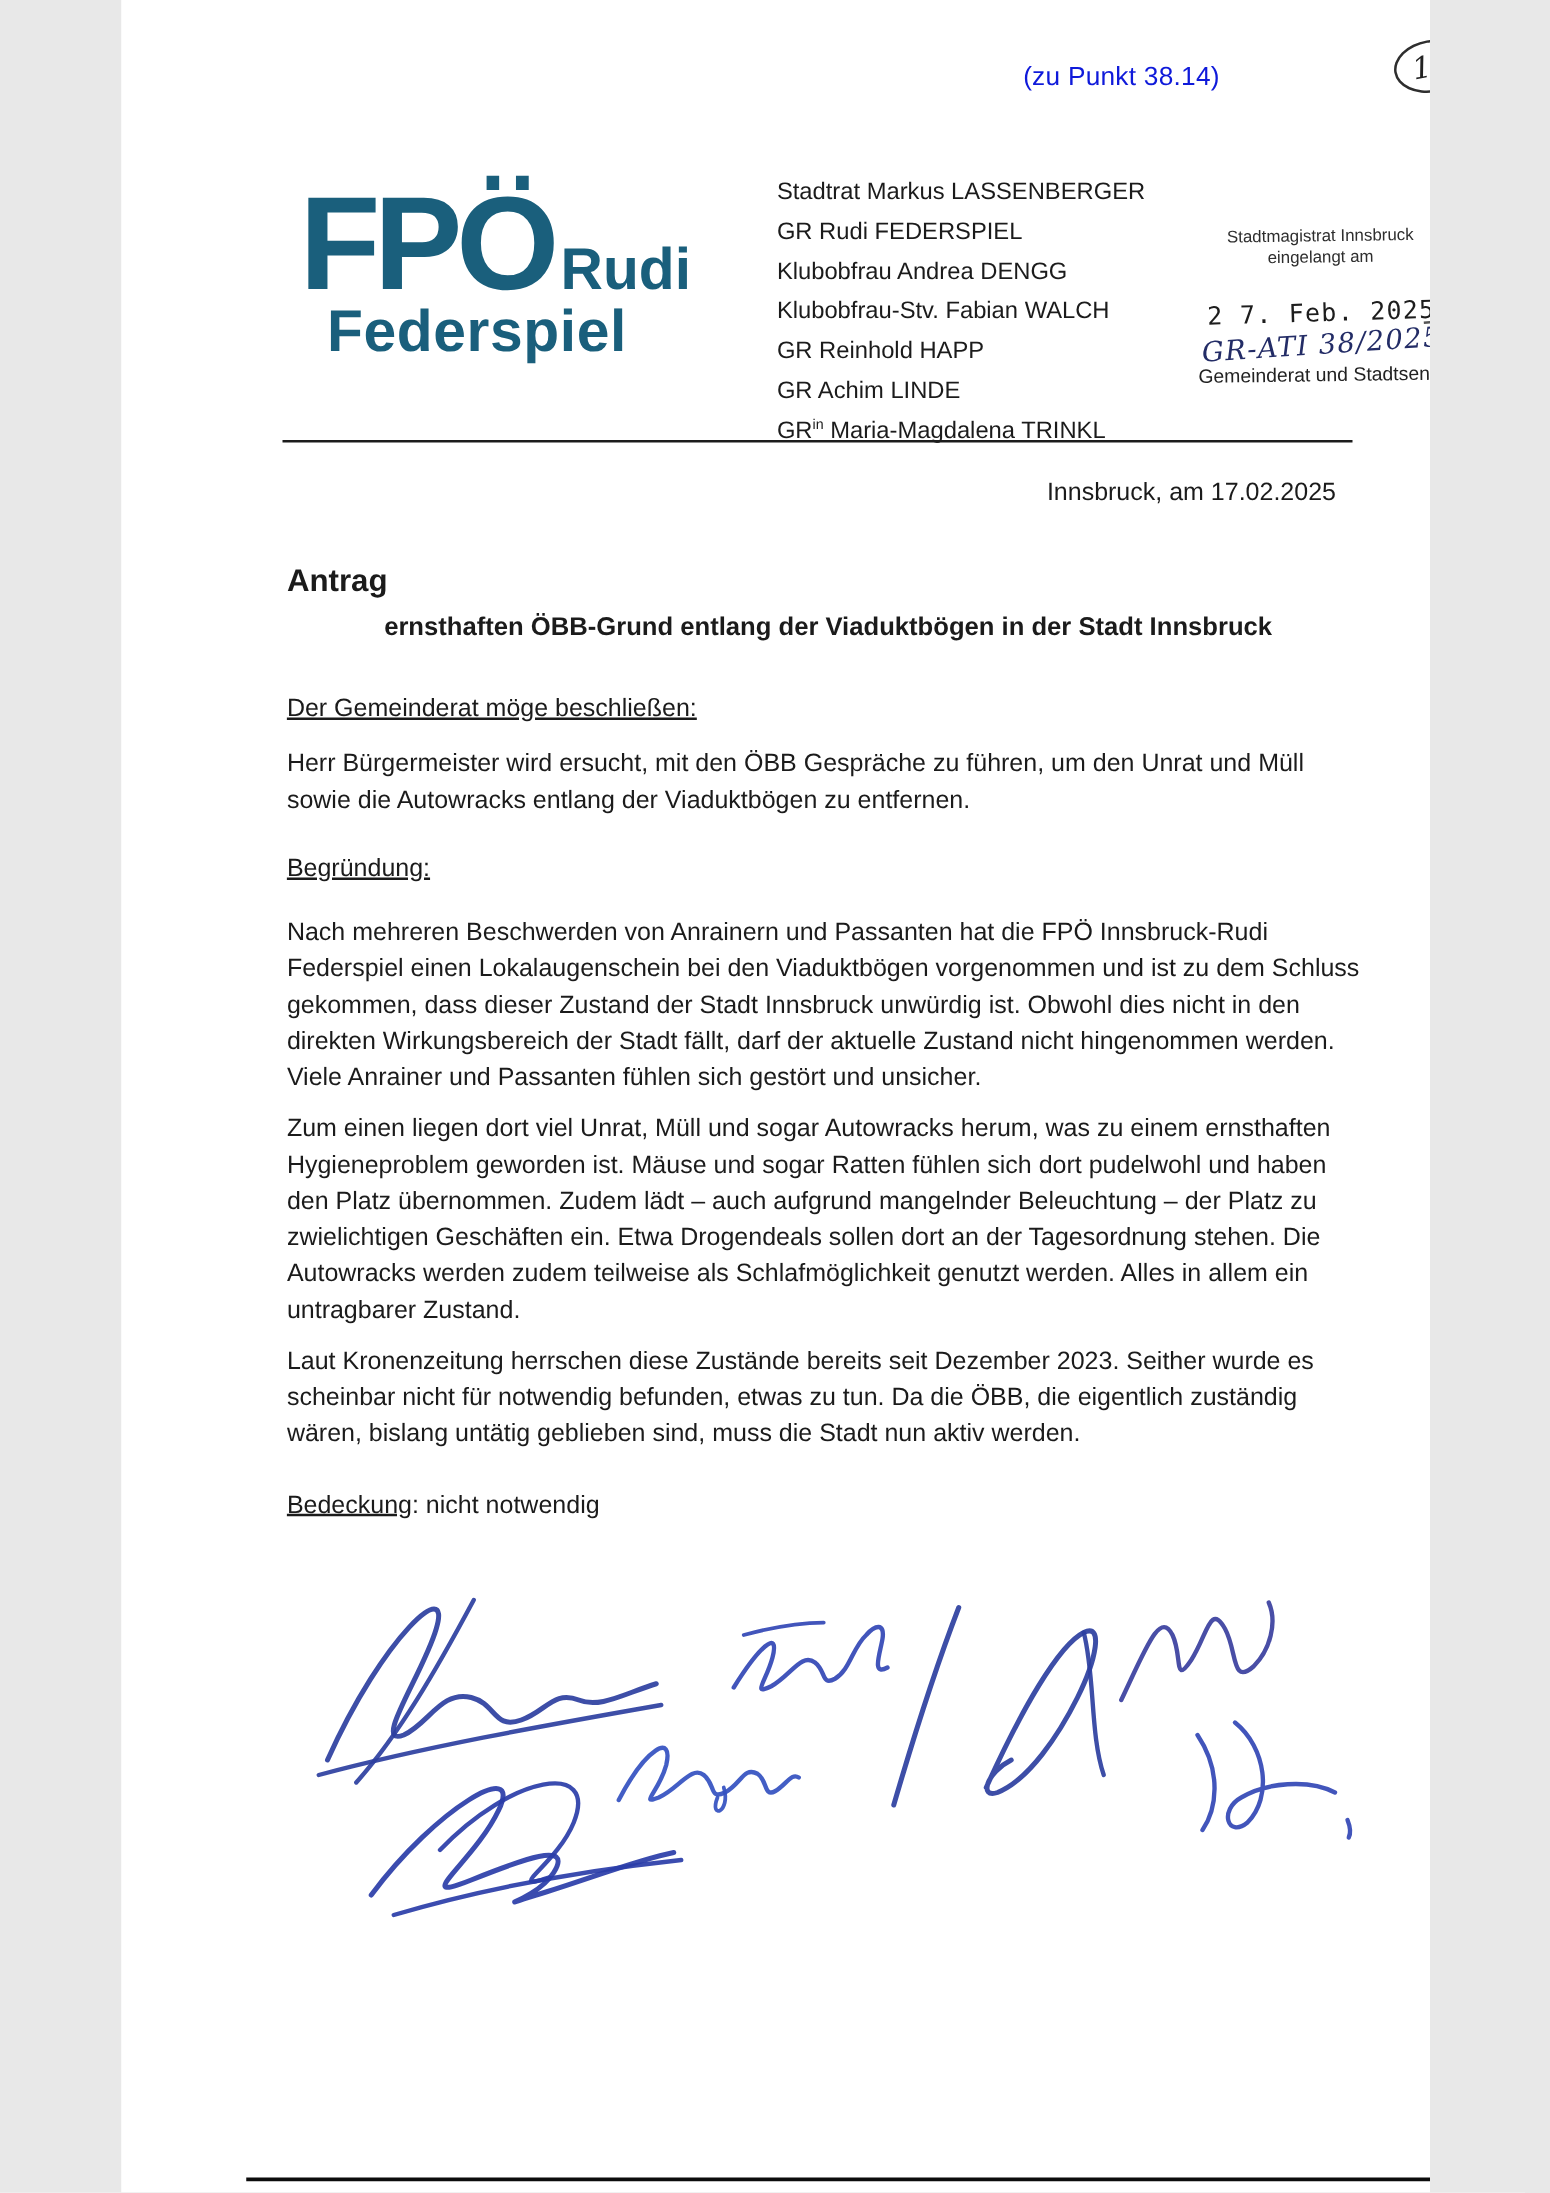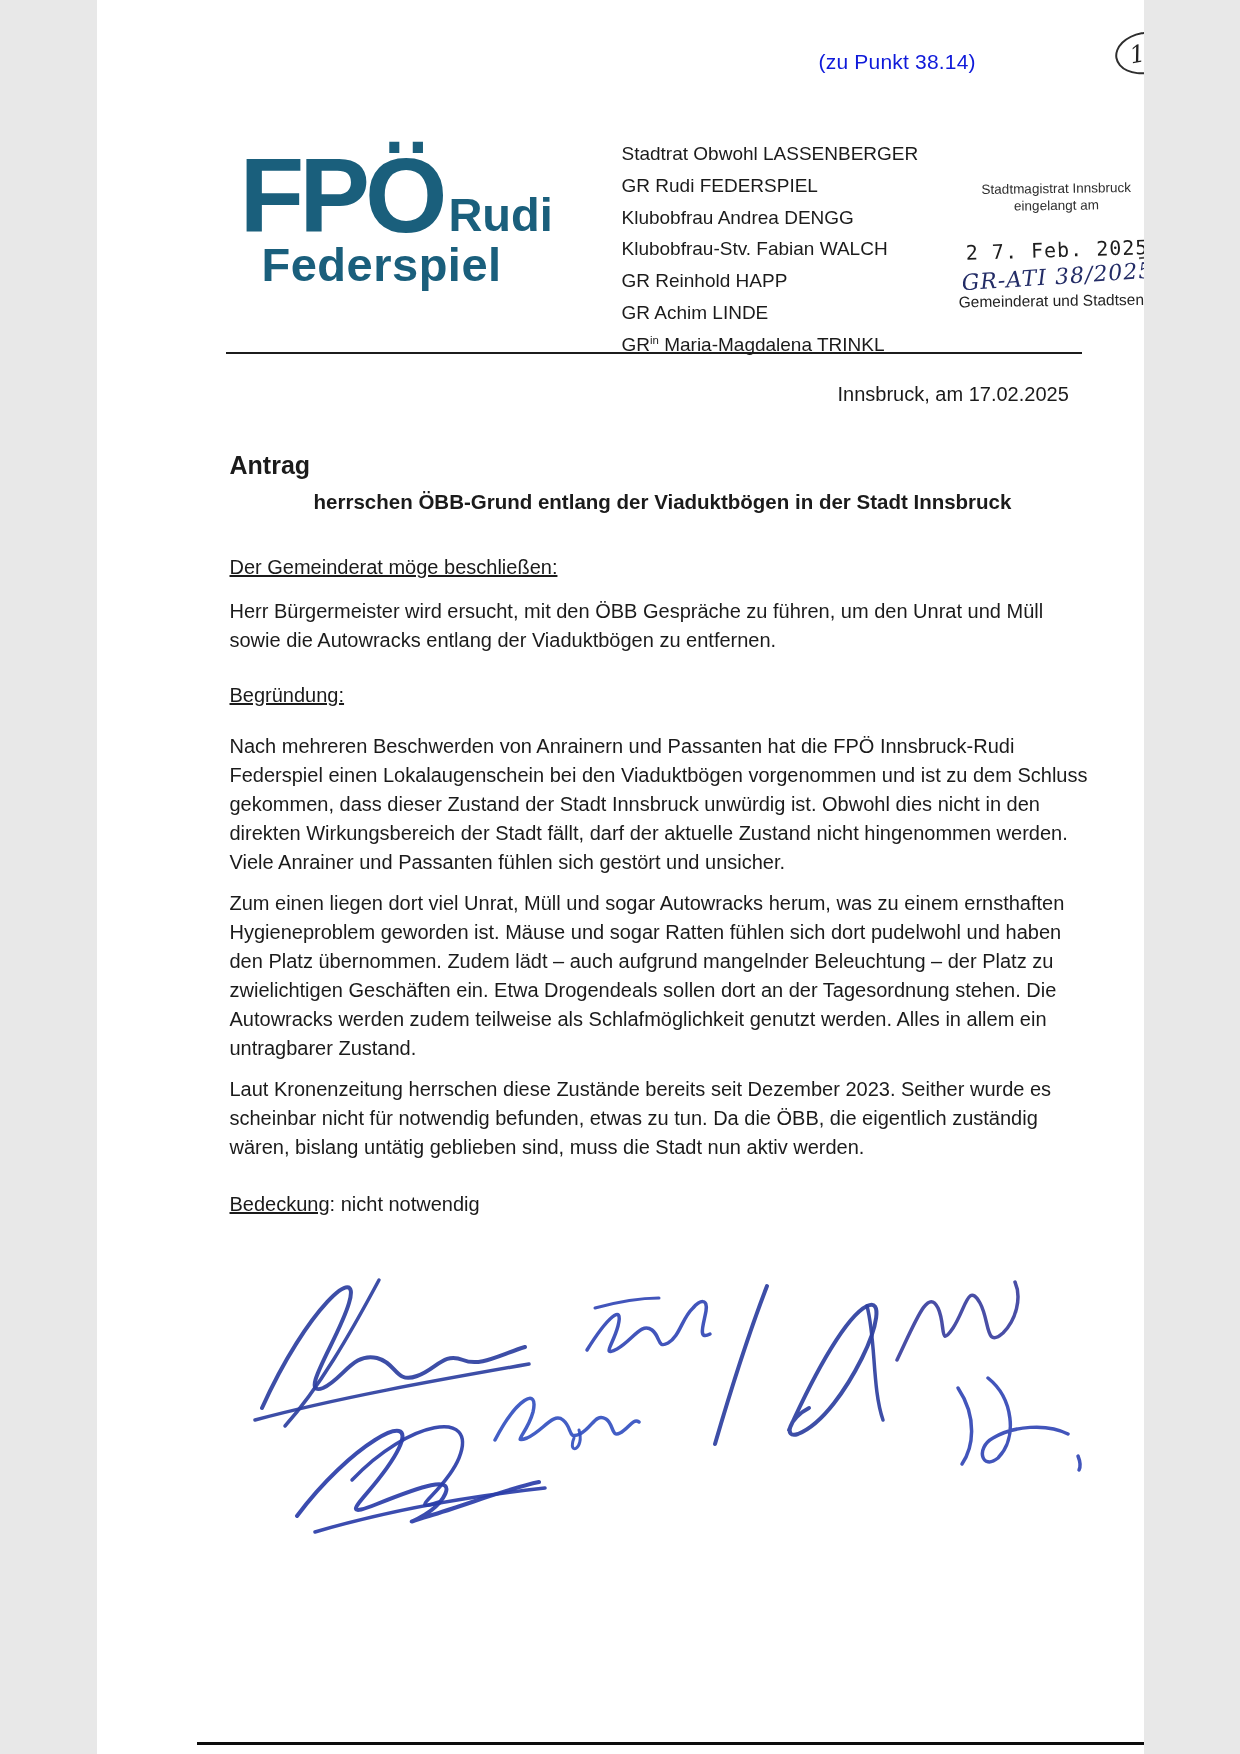--- a/index.html
+++ b/index.html
@@ -102,21 +102,21 @@
 
   <div class="logo">
     <div class="logo-row">
       <span class="logo-fpo">FPÖ</span>
       <span class="logo-rudi">Rudi</span>
     </div>
     <div class="logo-federspiel">Federspiel</div>
   </div>
 
   <div class="signatories">
-    <div><span>Stadtrat Obwohl </span><sup></sup><span></span><b>LASSENBERGER</b></div>
+    <div><span>Stadtrat Markus </span><sup></sup><span></span><b>LASSENBERGER</b></div>
     <div><span>GR Rudi </span><sup></sup><span></span><b>FEDERSPIEL</b></div>
     <div><span>Klubobfrau Andrea </span><sup></sup><span></span><b>DENGG</b></div>
     <div><span>Klubobfrau-Stv. Fabian </span><sup></sup><span></span><b>WALCH</b></div>
     <div><span>GR Reinhold </span><sup></sup><span></span><b>HAPP</b></div>
     <div><span>GR Achim </span><sup></sup><span></span><b>LINDE</b></div>
     <div><span>GR</span><sup>in</sup><span> Maria-Magdalena </span><b>TRINKL</b></div>
   </div>
 
   <div class="stamp">
     <div class="stamp-office">Stadtmagistrat Innsbruck</div>
@@ -126,21 +126,21 @@
     <div class="stamp-dept">Gemeinderat und Stadtsenat</div>
   </div>
   <div class="stamp-dash"></div>
 
   <div class="rule"></div>
 
   <div class="date-line">Innsbruck, am 17.02.2025</div>
 
   <div class="content">
     <div class="doc-title">Antrag</div>
-    <div class="doc-subtitle">herrschen ÖBB-Grund entlang der Viaduktbögen in der Stadt Innsbruck</div>
+    <div class="doc-subtitle">ernsthaften ÖBB-Grund entlang der Viaduktbögen in der Stadt Innsbruck</div>
 
     <div class="section-heading">Der Gemeinderat möge beschließen:</div>
     <p>Herr Bürgermeister wird ersucht, mit den ÖBB Gespräche zu führen, um den Unrat und Müll sowie die Autowracks entlang der Viaduktbögen zu entfernen.</p>
 
     <div class="section-heading just">Begründung:</div>
     <p class="para">Nach mehreren Beschwerden von Anrainern und Passanten hat die FPÖ Innsbruck-Rudi Federspiel einen Lokalaugenschein bei den Viaduktbögen vorgenommen und ist zu dem Schluss gekommen, dass dieser Zustand der Stadt Innsbruck unwürdig ist. Obwohl dies nicht in den direkten Wirkungsbereich der Stadt fällt, darf der aktuelle Zustand nicht hingenommen werden. Viele Anrainer und Passanten fühlen sich gestört und unsicher.</p>
     <p>Zum einen liegen dort viel Unrat, Müll und sogar Autowracks herum, was zu einem ernsthaften Hygieneproblem geworden ist. Mäuse und sogar Ratten fühlen sich dort pudelwohl und haben den Platz übernommen. Zudem lädt – auch aufgrund mangelnder Beleuchtung – der Platz zu zwielichtigen Geschäften ein. Etwa Drogendeals sollen dort an der Tagesordnung stehen. Die Autowracks werden zudem teilweise als Schlafmöglichkeit genutzt werden. Alles in allem ein untragbarer Zustand.</p>
     <p>Laut Kronenzeitung herrschen diese Zustände bereits seit Dezember 2023. Seither wurde es scheinbar nicht für notwendig befunden, etwas zu tun. Da die ÖBB, die eigentlich zuständig wären, bislang untätig geblieben sind, muss die Stadt nun aktiv werden.</p>
 
     <div class="coverage">

